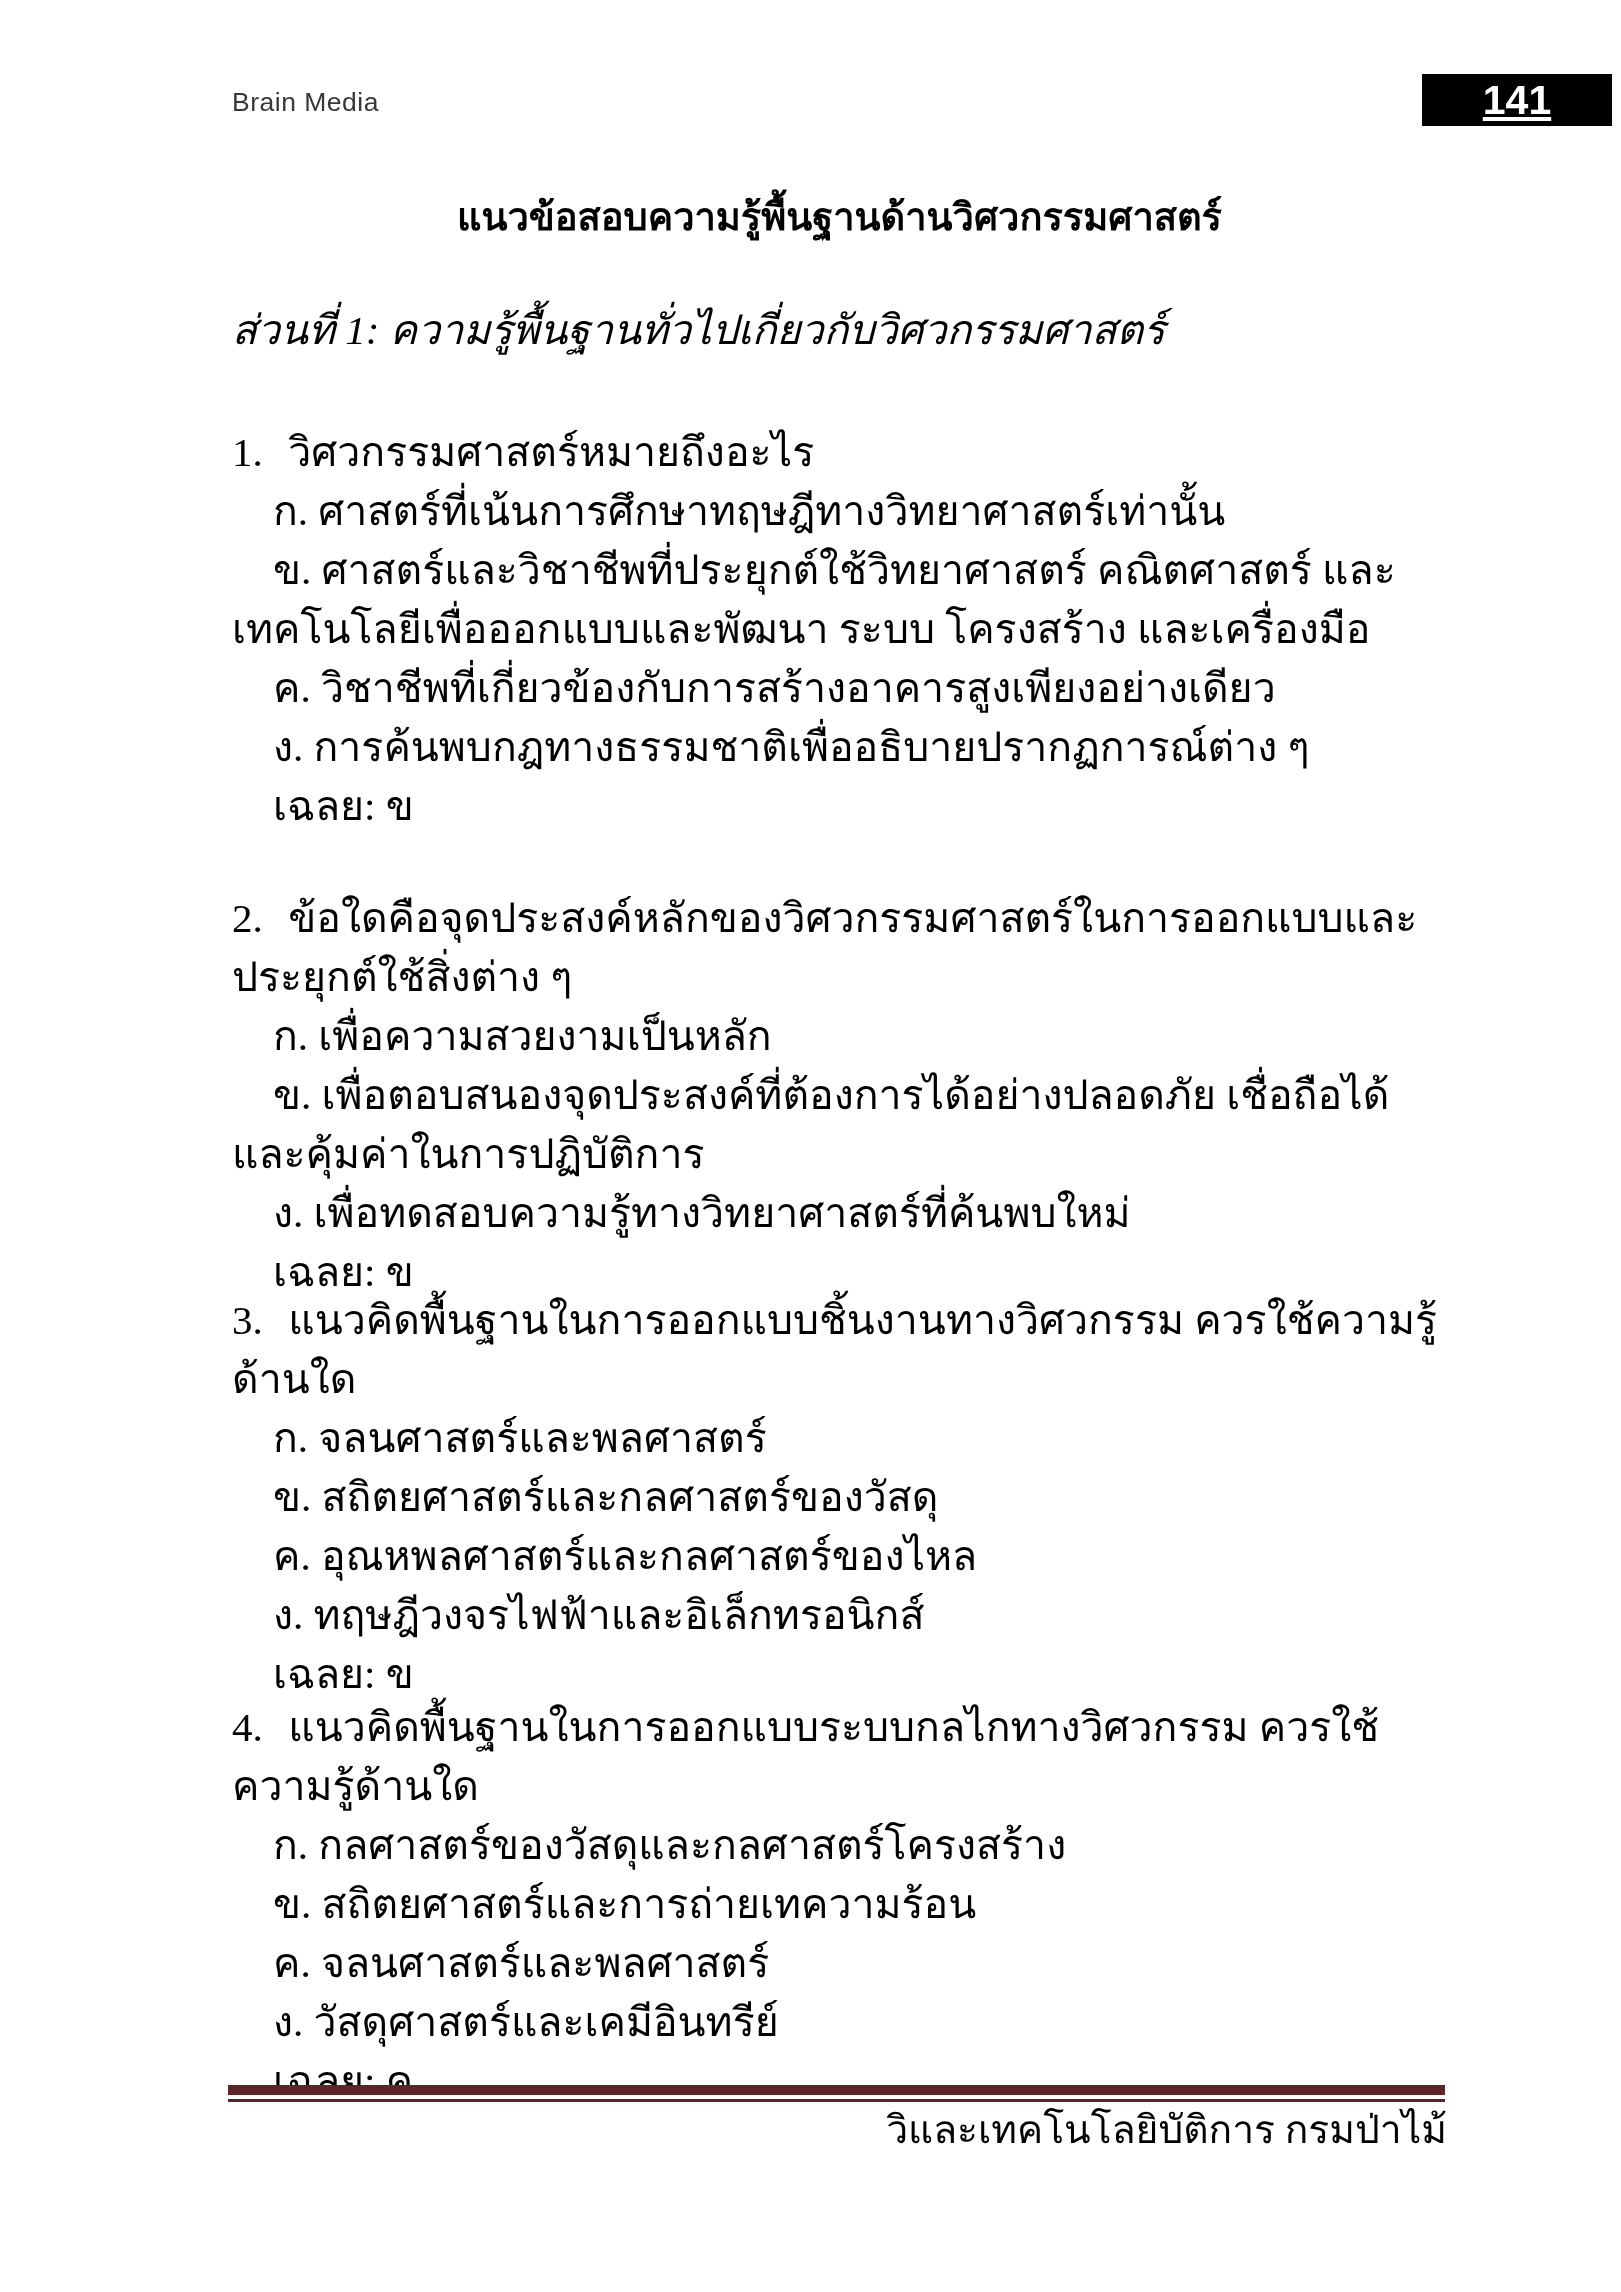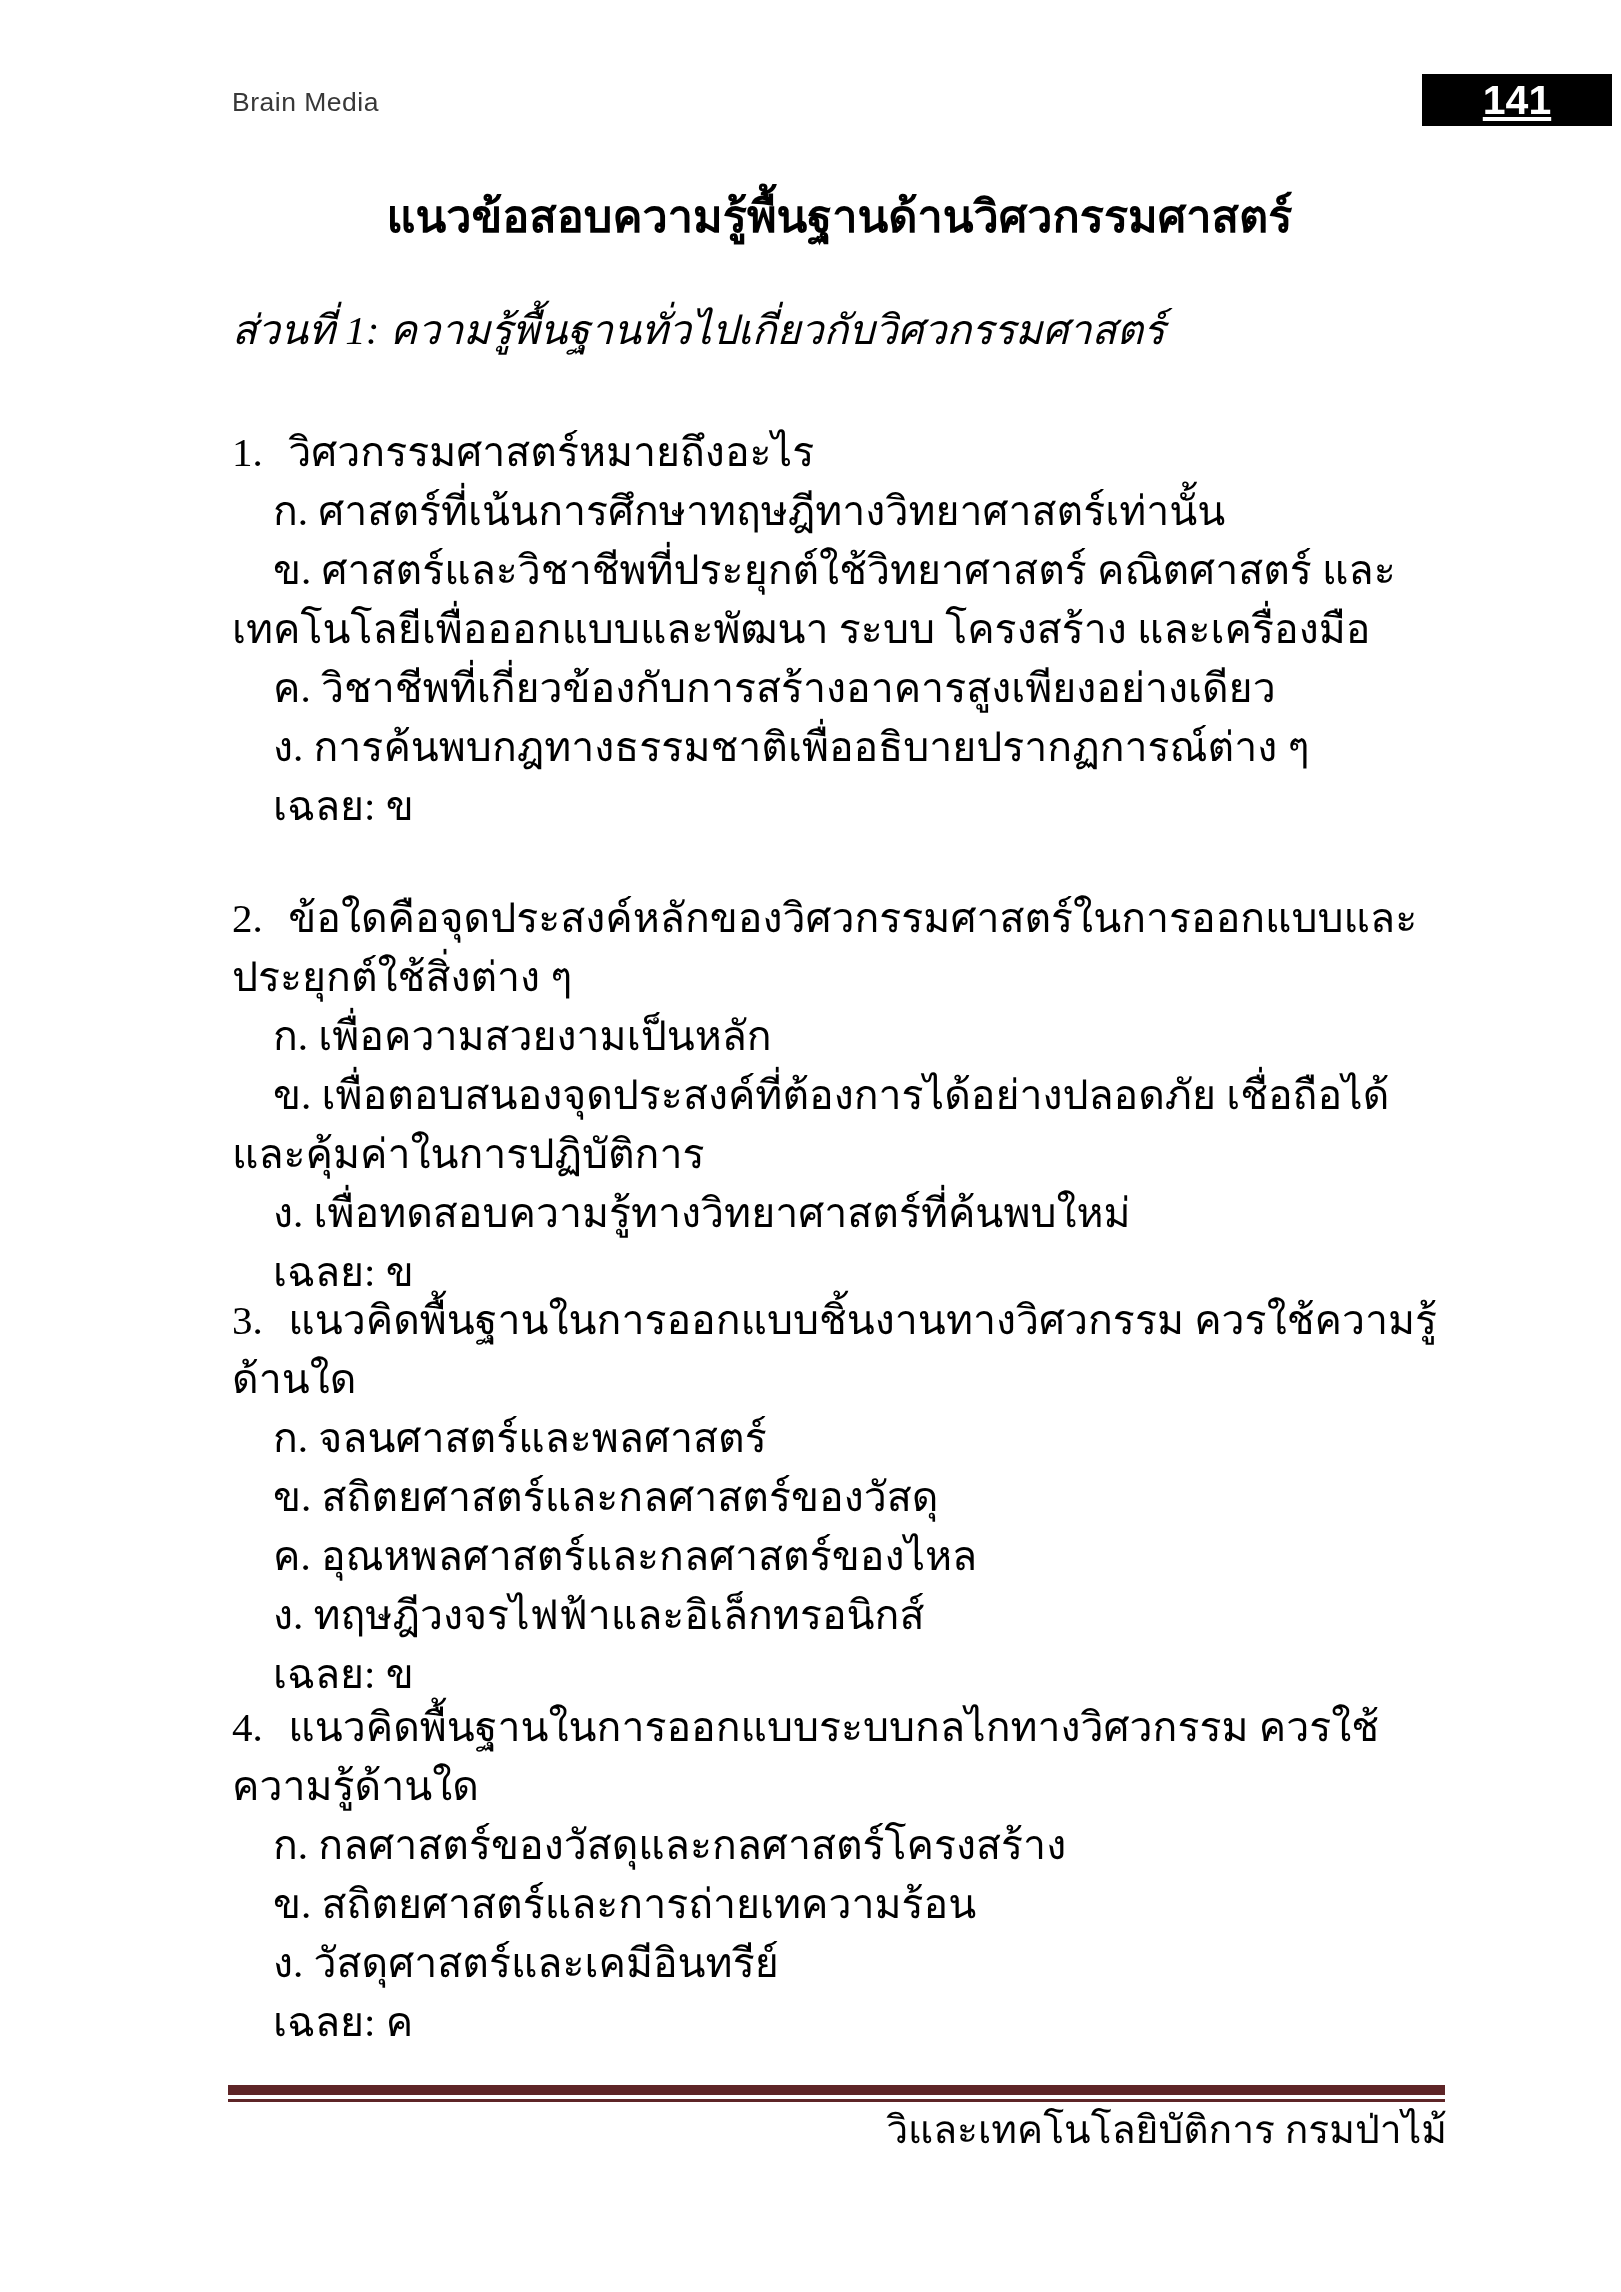--- a/index.html
+++ b/index.html
@@ -46,21 +46,21 @@
   }
 
   
   .doc-title {
     position: absolute;
     left: 232px;
     width: 1215px;
     top: 188px;
     text-align: center;
     font-weight: bold;
-    font-size: 45px;
+    font-size: 38px;
     line-height: 59px;
   }
   .section-heading {
     position: absolute;
     left: 232px;
     width: 1215px;
     top: 301px;
     font-size: 41px;
     line-height: 59px;
     font-style: italic;
@@ -152,20 +152,21 @@
     <p class="option">ง. ทฤษฎีวงจรไฟฟ้าและอิเล็กทรอนิกส์</p>
     <p class="answer">เฉลย: ข</p>
   </div>
 
   <div class="question q4">
     <p class="q-line">
       <span class="q-num">4.</span><span>แนวคิดพื้นฐานในการออกแบบระบบกลไกทางวิศวกรรม ควรใช้ความรู้ด้านใด</span>
     </p>
     <p class="option">ก. กลศาสตร์ของวัสดุและกลศาสตร์โครงสร้าง</p>
     <p class="option">ข. สถิตยศาสตร์และการถ่ายเทความร้อน</p>
+    <p class="option">ค. จลนศาสตร์และพลศาสตร์</p>
     <p class="option">ง. วัสดุศาสตร์และเคมีอินทรีย์</p>
     <p class="answer">เฉลย: ค</p>
   </div>
 
   <div class="footer-rule">
     <div class="thick"></div>
     <div class="gap"></div>
     <div class="thin"></div>
   </div>
 

